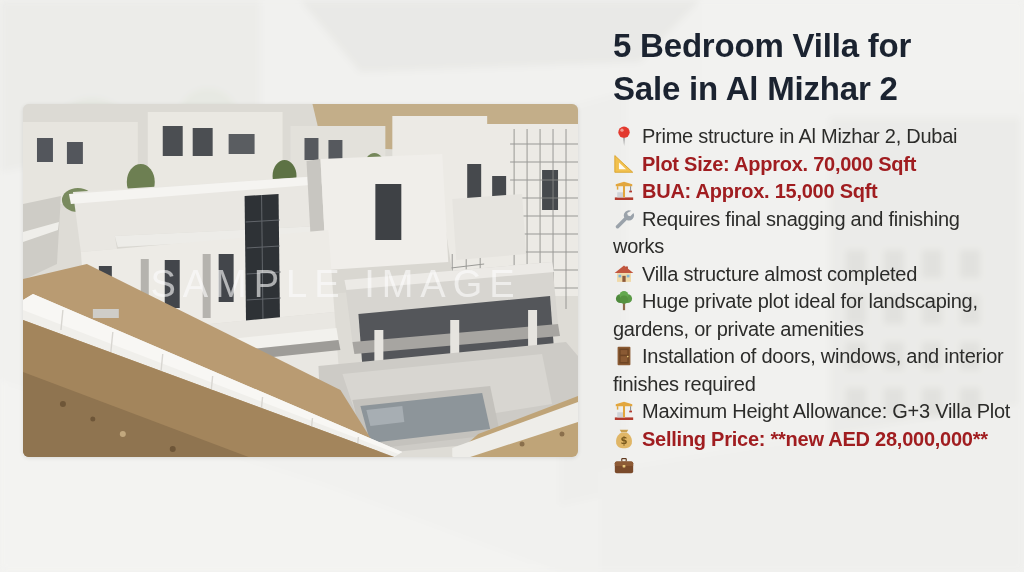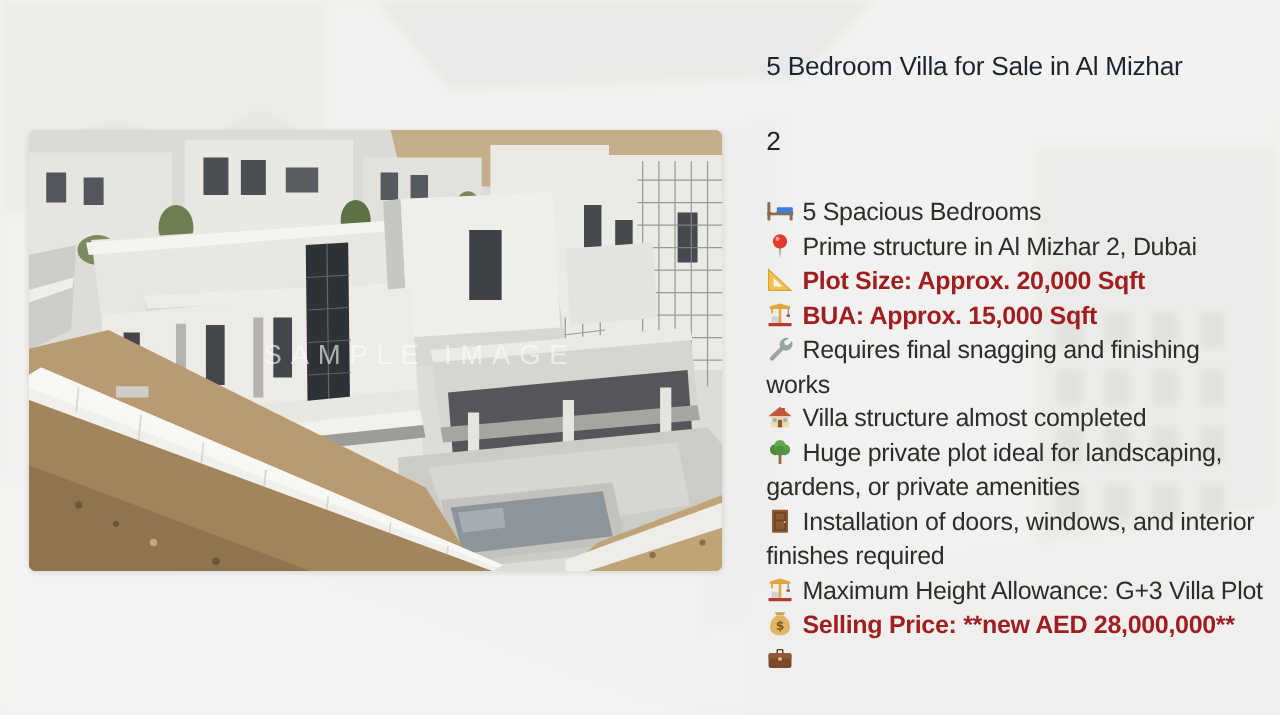--- a/index.html
+++ b/index.html
@@ -12,25 +12,25 @@
   body{width:1024px;height:572px;background:#f0f0ee;font-family:"Liberation Sans",sans-serif;}
   .canvas{position:relative;width:1024px;height:572px;overflow:hidden;background:#f1f1ef;}
 
   
   .bg-faded{position:absolute;left:0;top:0;width:1024px;height:572px;filter:blur(3px);opacity:.65;}
 
   
   .photo{position:absolute;left:23px;top:104px;width:555px;height:353px;border-radius:6px;overflow:hidden;box-shadow:0 1px 4px rgba(0,0,0,.10);}
   .photo svg{display:block;width:100%;height:100%;}
   .watermark{position:absolute;left:313px;top:180px;transform:translate(-50%,-50%);
-    font-size:22px;letter-spacing:7px;color:rgba(252,252,252,.62);white-space:nowrap;font-weight:400;}
+    font-size:38px;letter-spacing:7px;color:rgba(252,252,252,.62);white-space:nowrap;font-weight:400;}
 
   
   .content{position:absolute;left:613px;top:24px;width:402px;}
-  .page-title{margin:0 0 13px 0;width:345px;font-size:21px;line-height:60px;font-weight:400;
+  .page-title{margin:0 0 13px 0;width:345px;font-size:33px;line-height:43px;font-weight:700;
     color:var(--title-color);letter-spacing:-.2px;}
   .details{font-size:20px;line-height:27.5px;color:var(--body-color);letter-spacing:-.25px;}
   .detail-item{margin:0;}
   .detail-item.em .detail-text{color:var(--accent-red);font-weight:700;}
   .icon{display:inline-block;width:22px;height:22px;vertical-align:-4px;margin-right:7px;}
   .icon svg{display:block;width:22px;height:22px;}
 </style>
 </head>
 <body>
 
@@ -201,35 +201,28 @@
       <circle cx="500" cy="340" r="2.5" fill="#8a6f4c"></circle>
         <circle cx="540" cy="330" r="2.5" fill="#8a6f4c"></circle>
     </svg>
     <div class="watermark">SAMPLE IMAGE</div>
   </div>
 
   <div class="content">
     <h1 class="page-title">5 Bedroom Villa for Sale in Al Mizhar 2</h1>
     <div class="details" id="details-list">
         <div class="detail-item"><span class="icon"><svg viewBox="0 0 24 24">
-              <rect x="1" y="4" width="2.6" height="16" rx="0.9" fill="#8d6b4b"></rect>
-              <rect x="1" y="12.5" width="22.5" height="3" fill="#8d6b4b"></rect>
-              <rect x="20.4" y="12.5" width="2.6" height="7.5" fill="#8d6b4b"></rect>
-              <rect x="3.6" y="9.6" width="6" height="3.6" rx="1.8" fill="#eceae5"></rect>
-              <rect x="9.2" y="8.6" width="14" height="4.6" rx="1.2" fill="#3f7fd9"></rect>
-            </svg></span><span class="detail-text">5 Spacious Bedrooms</span></div>
-        <div class="detail-item"><span class="icon"><svg viewBox="0 0 24 24">
               <path d="M11 12.5 L12.1 23 L13 12.5 Z" fill="#9a9a9a"></path>
               <circle cx="12" cy="7.8" r="6.2" fill="#e3392e"></circle>
               <circle cx="9.8" cy="5.6" r="1.8" fill="#f29a90"></circle>
             </svg></span><span class="detail-text">Prime structure in Al Mizhar 2, Dubai</span></div>
         <div class="detail-item em"><span class="icon"><svg viewBox="0 0 24 24">
               <path d="M2 21 L21.5 21 L2 2.8 Z" fill="#f2c14e" stroke="#d9a32e" stroke-width="1"></path>
               <path d="M6.5 17.6 L14.2 17.6 L6.5 10.4 Z" fill="#ffffff" fill-opacity="0.92"></path>
-            </svg></span><span class="detail-text">Plot Size: Approx. 20,000 Sqft</span></div>
+            </svg></span><span class="detail-text">Plot Size: Approx. 70,000 Sqft</span></div>
         <div class="detail-item em"><span class="icon"><svg viewBox="0 0 24 24">
               <rect x="2" y="19" width="20" height="2.8" fill="#b2392c"></rect>
               <rect x="4.6" y="13.4" width="8.4" height="5.6" fill="#cfd2d6"></rect>
               <rect x="10.9" y="3.4" width="2.2" height="15.6" fill="#e2a63d"></rect>
               <polygon points="3,6.8 21,6.8 21,4.6 12,2 3,4.6" fill="#e2a63d"></polygon>
               <line x1="5" y1="6.8" x2="5" y2="10.5" stroke="#e2a63d" stroke-width="1.6"></line>
               <line x1="19.2" y1="6.8" x2="19.2" y2="11.6" stroke="#8a8a8a" stroke-width="1.1"></line>
               <rect x="17.7" y="11.6" width="3" height="1.9" fill="#b2392c"></rect>
             </svg></span><span class="detail-text">BUA: Approx. 15,000 Sqft</span></div>
         <div class="detail-item"><span class="icon"><svg viewBox="0 0 24 24">

